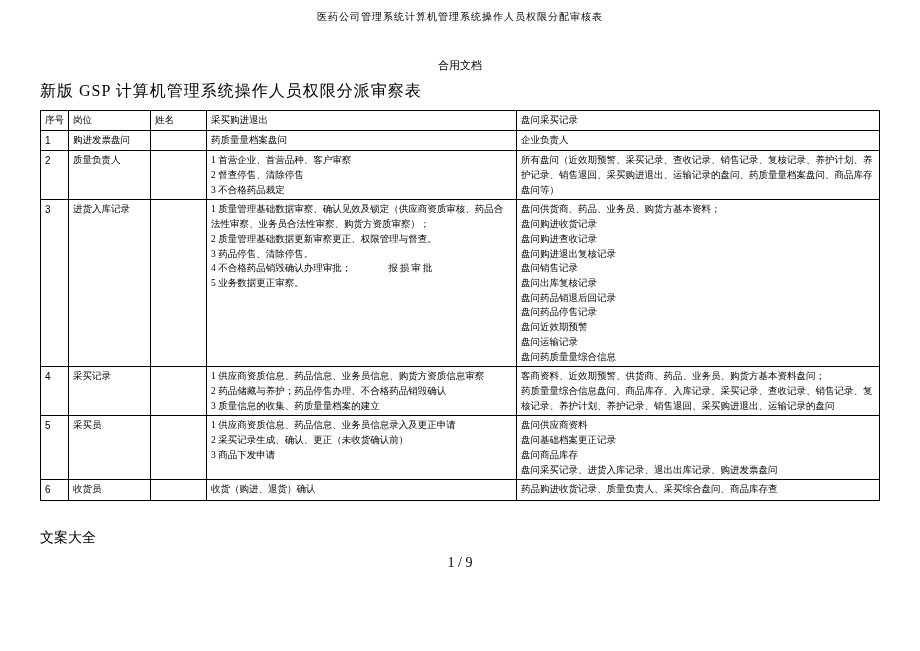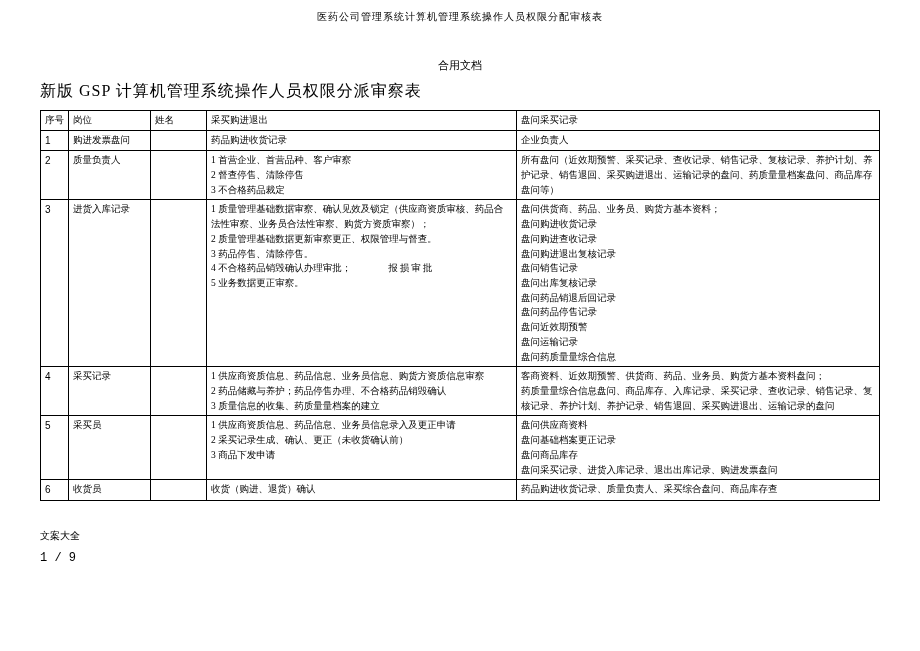--- a/index.html
+++ b/index.html
@@ -43,22 +43,22 @@
       line-height: 1.55;
       font-size: 9.5px;
     }
     col.c-seq { width: 28px; }
     col.c-pos { width: 82px; }
     col.c-name { width: 56px; }
     col.c-op { width: 310px; }
     col.c-query { }
     .seq { font-family: Arial, sans-serif; font-size: 10px; }
     .emph { letter-spacing: 2px; margin-left: 18px; }
-    .footer-left { margin-top: 28px; font-size: 10px; }
-    .footer-page { font-size: 12px; margin-top: 8px; font-family: Liberation Mono, monospace;}
+    .footer-left { margin-top: 28px; font-size: 14px; }
+    .footer-page { text-align: center; font-size: 14px; margin-top: 8px; font-family: Liberation Serif, serif;}
   </style>
 </head>
 <body>
 
 <div class="header-title">医药公司管理系统计算机管理系统操作人员权限分配审核表</div>
 <div class="sub-header">合用文档</div>
 <div class="main-title">新版 GSP 计算机管理系统操作人员权限分派审察表</div>
 
 <table>
   <colgroup>
@@ -75,21 +75,21 @@
       <th>姓名</th>
       <th>采买购进退出</th>
       <th>盘问采买记录</th>
     </tr>
   </thead>
   <tbody>
       <tr>
         <td class="seq">1</td>
         <td>购进发票盘问</td>
         <td></td>
-        <td>药品购进收货记录</td>
+        <td>药质量量档案盘问</td>
         <td>企业负责人</td>
       </tr>
       <tr>
         <td class="seq">2</td>
         <td>质量负责人</td>
         <td></td>
         <td>1 首营企业、首营品种、客户审察<br>2 督查停售、清除停售<br>3 不合格药品裁定</td>
         <td>所有盘问（近效期预警、采买记录、查收记录、销售记录、复核记录、养护计划、养护记录、销售退回、采买购进退出、运输记录的盘问、药质量量档案盘问、商品库存盘问等）</td>
       </tr>
       <tr>

